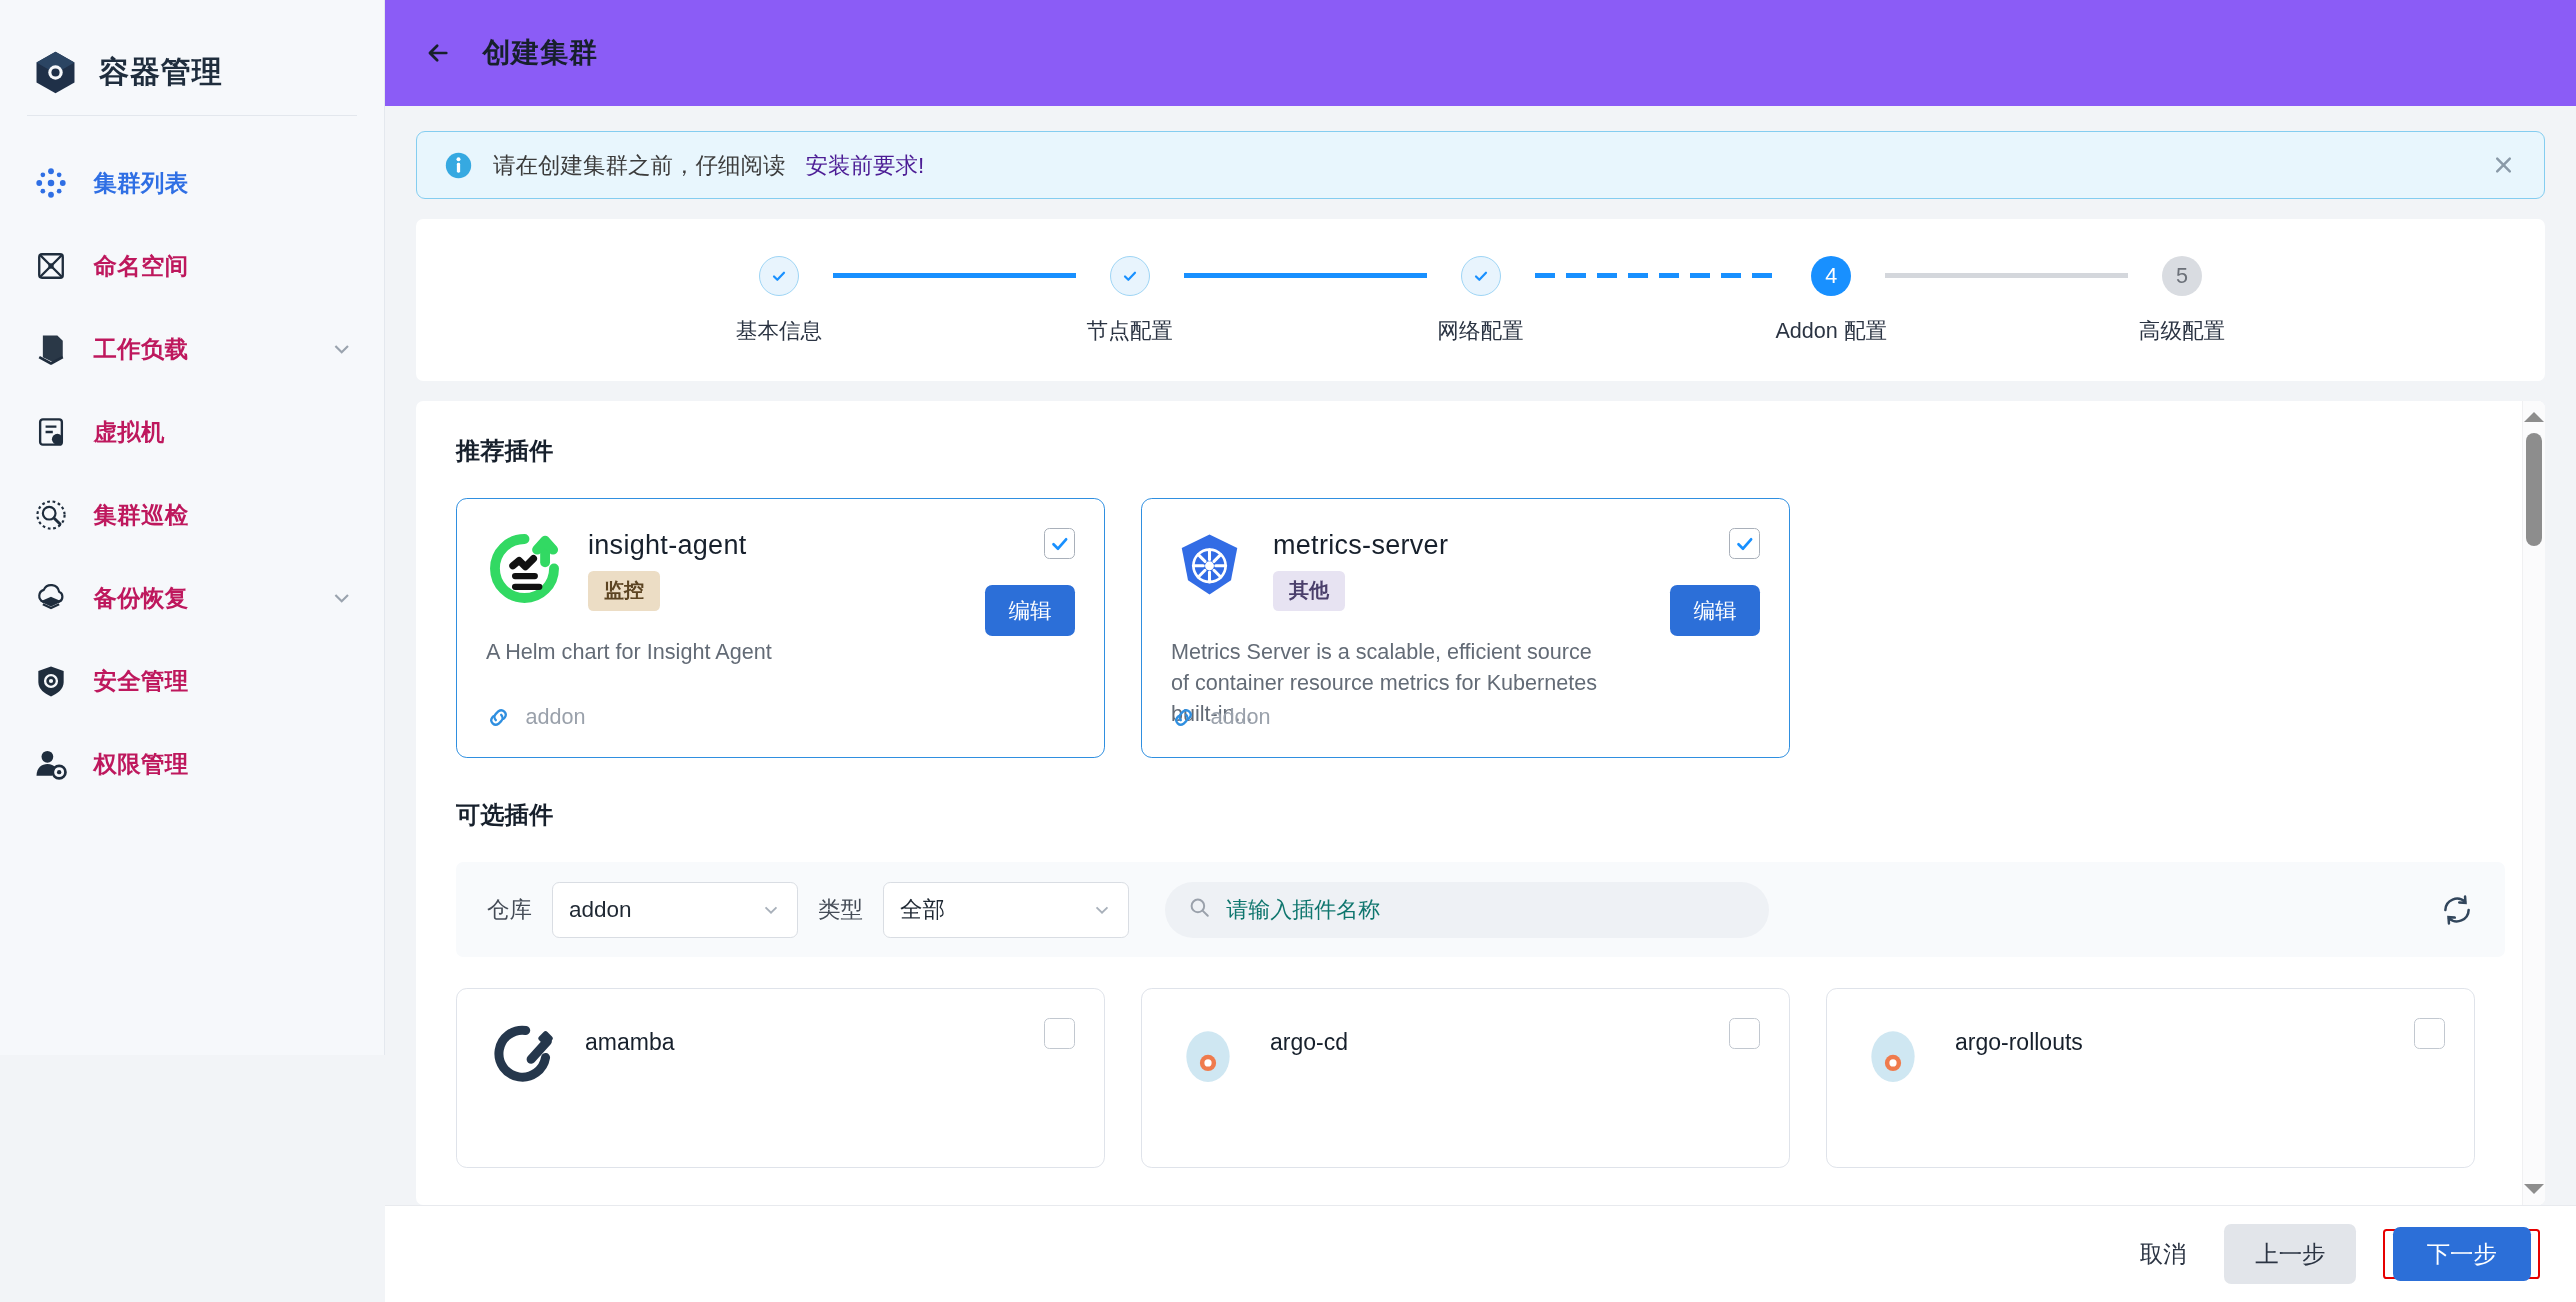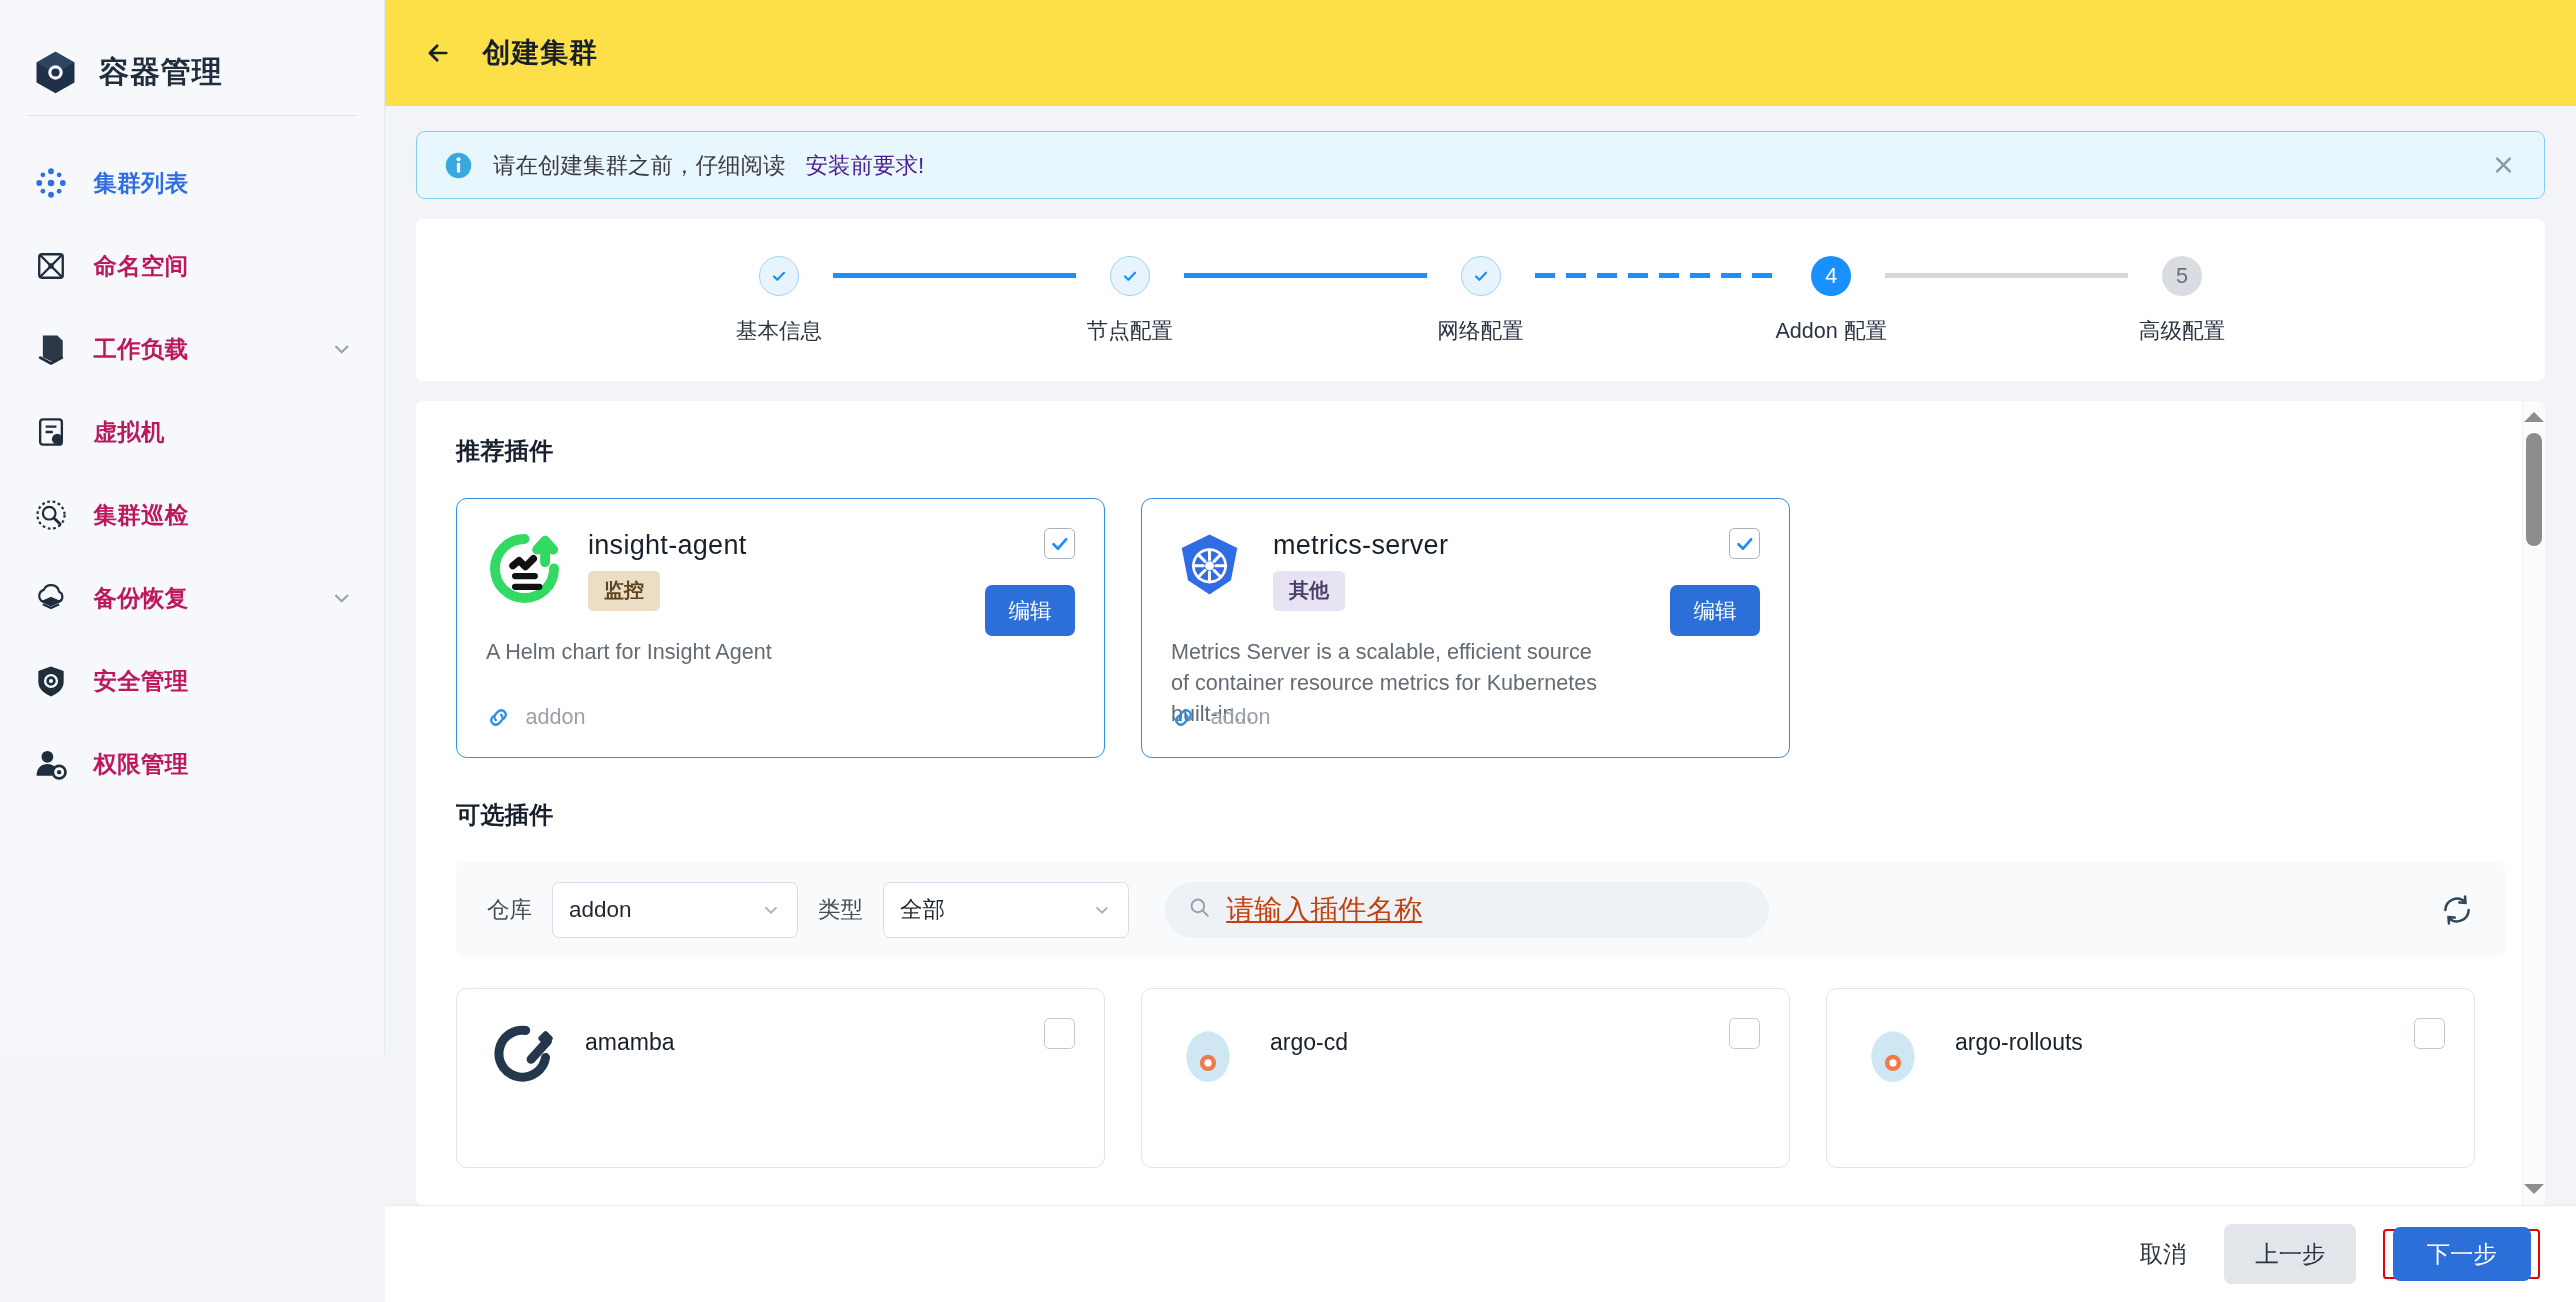--- a/index.html
+++ b/index.html
@@ -37,21 +37,21 @@
     cursor: pointer; gap: 23.4px;
   }
   .nav-icon { width: 38px; height: 38px; flex: 0 0 38px; display:flex; align-items:center; justify-content:center;}
   .nav-label { font-size: 23.4px; font-weight: bold; color: #be185d; letter-spacing: 0.4px; flex: 1; }
   .nav-item.active .nav-label { color: #2f6fe4; }
   .chev { width: 23.4px; height: 23.4px; flex: 0 0 23.4px; }
 
   
   .main { flex: 1; display: flex; flex-direction: column; height: 1302px; min-width:0; background: #f2f4f7;}
   .topbar {
-    height: 106px; background: #fde047; display: flex; align-items: center;
+    height: 106px; background: #8b5cf6; display: flex; align-items: center;
     padding-left: 34px; gap: 23.4px; flex: 0 0 106px;
   }
   .back-btn { width: 40px; height: 40px; cursor: pointer; display:flex;align-items:center;justify-content:center;}
   .page-title { font-size: 28px; font-weight: bold; color: #17202c; letter-spacing: 0.9px;}
 
   .content {
     flex: 1; overflow: hidden; position: relative;
     padding: 25px 31px 0 31px;
     display: flex; flex-direction: column; gap: 20px;
   }
@@ -146,21 +146,21 @@
     width: 246px; height: 56px; border: 0.9px solid #d9dde3; border-radius: 7.2px;
     background: #fff; display: flex; align-items: center; padding: 0 16px;
     font-size: 22.5px; color: #1f2833; cursor: pointer; position: relative;
   }
   .select .sel-chev { position: absolute; right: 16px; width: 20px; height: 20px; }
   .search-box {
     width: 604px; height: 56px; background: #eef1f5; border-radius: 29px;
     display: flex; align-items: center; padding: 0 23.4px; gap: 14.4px;
     margin-left: 16px; cursor: text;
   }
-  .search-ph { font-size: 28px; color: #c2410c; text-decoration: underline; }
+  .search-ph { font-size: 22px; color: #0f766e; }
   .refresh-btn { margin-left: auto; width: 34px; height: 34px; cursor: pointer; }
 
   
   .opt-row { display: flex; gap: 36px; margin-top: 31px; }
   .opt-card {
     width: 649px; height: 180px; border: 0.9px solid #dfe3ea; border-radius: 10.8px;
     padding: 27px 29px; position: relative; background: #fff; cursor: pointer;
   }
   .opt-head { display: flex; gap: 25px; align-items: flex-start;}
   .opt-logo { width: 74px; height: 74px; flex: 0 0 74px; }

